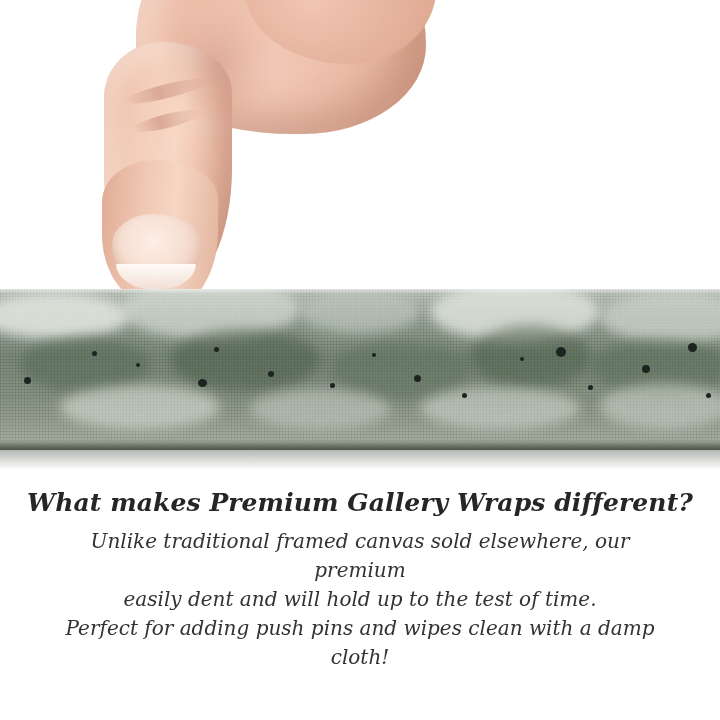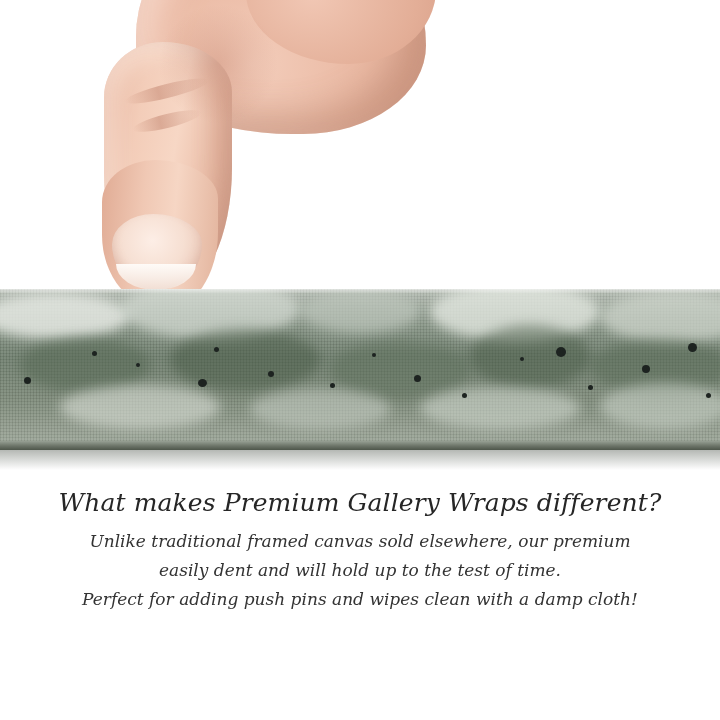--- a/index.html
+++ b/index.html
@@ -174,29 +174,29 @@
     position: absolute;
     left: 0;
     top: 488px;
     width: 720px;
     text-align: center;
     color: #2f2f2f;
     font-family: "DejaVu Serif", serif;
   }
   .headline {
     font-style: italic;
-    font-weight: 400;
+    font-weight: 700;
     font-size: 25px;
     letter-spacing: 0.1px;
     margin: 0 0 10px 0;
     color: #262626;
   }
   .body-line {
     font-style: italic;
-    font-size: 17px;
+    font-size: 20px;
     line-height: 29px;
     color: #333333;
     margin: 0;
     padding: 0 44px;
   }
 </style>
 </head>
 <body>
 
 <div class="promo-card">

